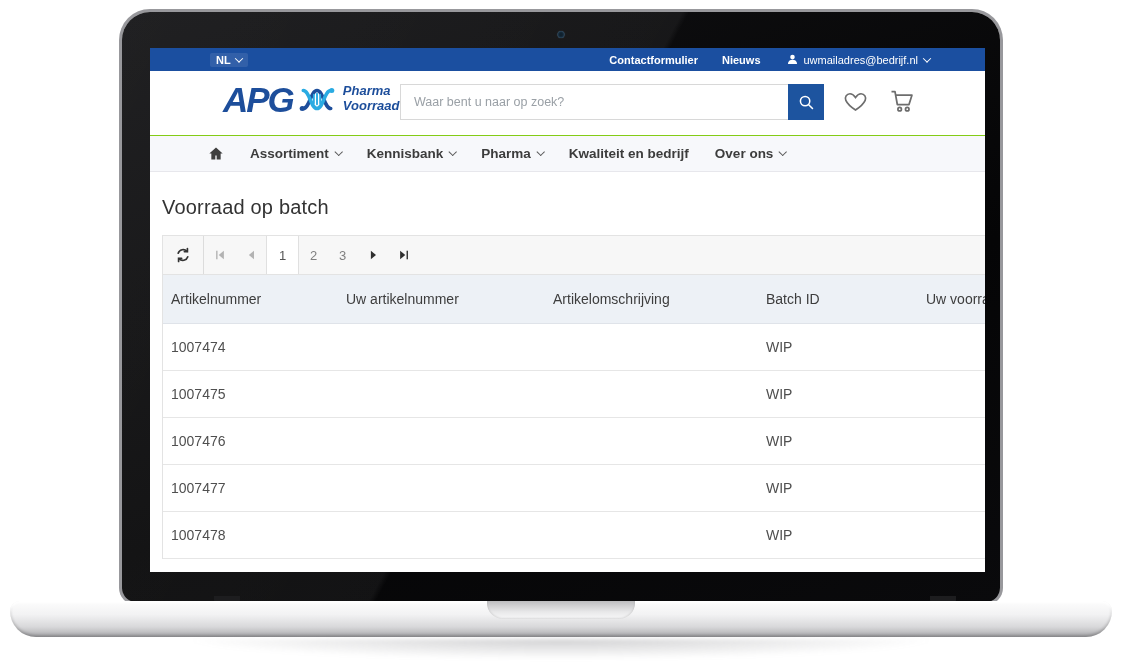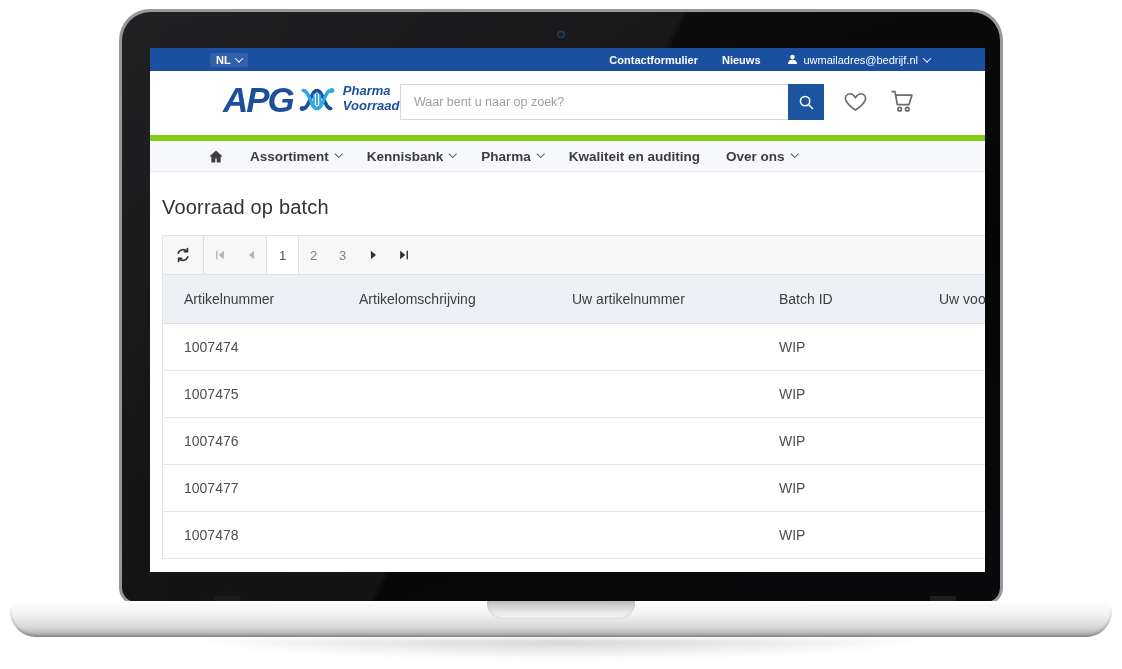--- a/index.html
+++ b/index.html
@@ -51,21 +51,21 @@
   .searchbox input{flex:1;border:1px solid #d8d8d8;border-right:none;padding:0 13px;font-size:12.5px;
     color:#333;outline:none;font-family:"Liberation Sans",sans-serif;box-sizing:border-box;}
   .searchbox input::placeholder{color:#9aa0a6;}
   .search-btn{width:36px;height:36px;background:#1d549f;border:none;display:flex;align-items:center;
     justify-content:center;cursor:pointer;}
   .hd-icon{position:absolute;top:17px;color:#6d6d6d;cursor:pointer;}
   .hd-icon.heart{left:692px;}
   .hd-icon.cart{left:738px;}
 
   
-  .nav{height:37px;background:#f7f8fb;border-top:6px solid #84cc16;border-bottom:1px solid #e7e7ec;
+  .nav{height:37px;background:#f7f8fb;border-top:1px solid #84cc16;border-bottom:1px solid #e7e7ec;
     display:flex;align-items:center;padding-left:58px;box-sizing:border-box;gap:26px;
     font-size:13.5px;font-weight:700;color:#3c3c3c;}
   .nav-item{display:flex;align-items:center;gap:6px;cursor:pointer;white-space:nowrap;}
   .nav-item .chev{color:#5a5a5a;transform:rotate(45deg) translate(-1px,-2px);}
   .home-btn{display:flex;align-items:center;cursor:pointer;color:#3f3f3f;}
 
   
   .page-title{margin:24px 0 0 12px;font-size:20px;font-weight:400;color:#333;letter-spacing:.2px;}
   .table-wrap{margin:16px 0 0 12px;width:823px;overflow:hidden;border-left:1px solid #e3e3e3;}
   .toolbar{width:1000px;height:40px;background:#f7f7f7;border-top:1px solid #e3e3e3;
@@ -74,21 +74,21 @@
   .tb-sep{width:1px;background:#dcdcdc;}
   .pg-btn{width:31px;display:flex;align-items:center;justify-content:center;cursor:pointer;}
   .pg-num{width:29px;display:flex;align-items:center;justify-content:center;font-size:13px;
     color:#808080;cursor:pointer;}
   .pg-num.current{background:#fff;border-left:1px solid #e0e0e0;border-right:1px solid #e0e0e0;
     color:#555;width:31px;}
   .thead{width:1000px;height:48px;background:#edf1f6;border-bottom:1px solid #dfe3e9;display:flex;
     align-items:center;font-size:14px;color:#3d3d3d;}
   .tr{width:1000px;height:46px;border-bottom:1px solid #e6e6e6;display:flex;align-items:center;
     font-size:14px;color:#4f4f4f;background:#fff;}
-  .td,.th{padding-left:21px;box-sizing:border-box;overflow:hidden;white-space:nowrap;}
+  .td,.th{padding-left:8px;box-sizing:border-box;overflow:hidden;white-space:nowrap;}
   .c1{width:175px;} .c2{width:207px;} .c3{width:213px;} .c4{width:160px;} .c5{width:245px;}
 
   svg{display:block;}
 </style>
 </head>
 <body>
 
 <div class="stage">
 
   <div class="laptop-screen">
@@ -178,21 +178,21 @@
         </div>
         <div class="nav-item">
           <span>Kennisbank</span>
           <span class="chev"></span>
         </div>
         <div class="nav-item">
           <span>Pharma</span>
           <span class="chev"></span>
         </div>
         <div class="nav-item">
-          <span>Kwaliteit en auditing</span>
+          <span>Kwaliteit en bedrijf</span>
         </div>
         <div class="nav-item">
           <span>Over ons</span>
           <span class="chev"></span>
         </div>
       </div>
 
       <div class="main">
         <h1 class="page-title">Voorraad op batch</h1>
 
@@ -240,22 +240,22 @@
                 <svg width="12" height="12" viewBox="0 0 14 14" fill="#2f2f2f">
                   <path d="M2.5 2l6 5-6 5z"></path>
                   <rect x="10" y="2" width="1.6" height="10"></rect>
                 </svg>
               </span>
             </div>
           </div>
 
           <div class="thead">
             <div class="th c1">Artikelnummer</div>
+            <div class="th c2">Uw artikelnummer</div>
             <div class="th c3">Artikelomschrijving</div>
-            <div class="th c2">Uw artikelnummer</div>
             <div class="th c4">Batch ID</div>
             <div class="th c5">Uw voorraad</div>
           </div>
 
           <div class="tr">
             <div class="td c1">1007474</div>
             <div class="td c2"></div>
             <div class="td c3"></div>
             <div class="td c4">WIP</div>
             <div class="td c5"></div>

